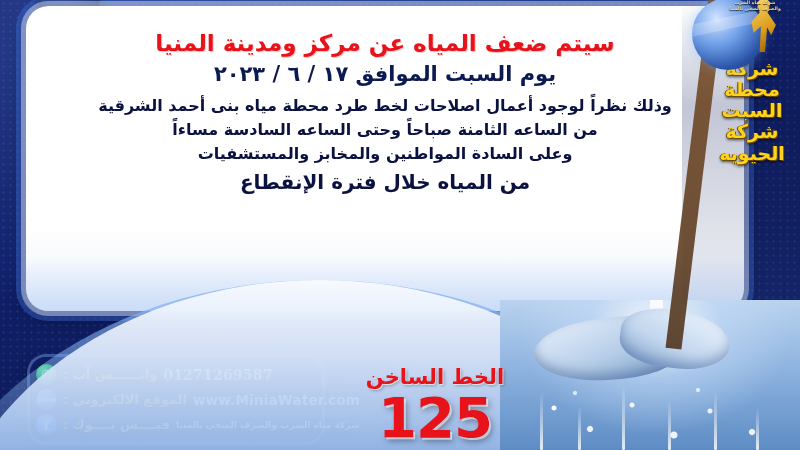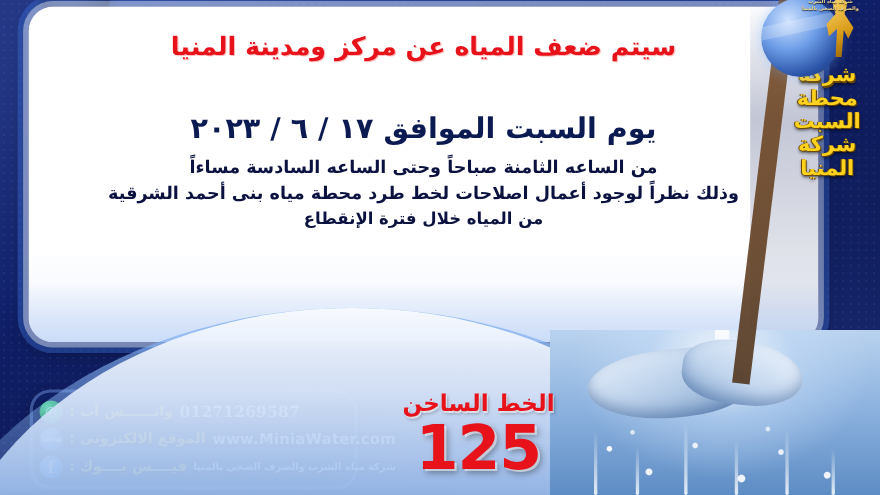--- a/index.html
+++ b/index.html
@@ -69,37 +69,36 @@
     font-size:23px;
     font-weight:bold;
     color:#e8121a;
     letter-spacing:-.3px;
     line-height:1.15;
     text-shadow:1px 1px 0 rgba(255,120,120,.45);
     margin-bottom:6px;
     direction:rtl;
   }
   .dateline {
-    font-size:26px;
+    font-size:21px;
     font-weight:bold;
     color:#0c1a52;
     line-height:1.2;
     margin-bottom:6px;
     direction:rtl;
-    margin-top:40px;
   }
   .bodyline {
     font-size:16px;
     font-weight:bold;
     color:#0b1240;
     line-height:1.52;
     direction:rtl;
     white-space:nowrap;
   }
-  .bodyline.small { font-size:15px; }
+  .bodyline.small { font-size:20px; }
 
   
   .vert-brand {
     position:absolute;
     right:6px; top:58px;
     width:84px;
     display:flex;
     flex-direction:column;
     align-items:center;
     gap:1px;
@@ -202,21 +201,21 @@
   }
   .cvalue.ar {
     font-family:"DejaVu Sans",sans-serif;
     font-size:9px; direction:rtl; letter-spacing:0;
   }
   .cvalue.url { font-family:"DejaVu Sans",sans-serif; font-size:13.5px; }
 
   
   .hotline {
     position:absolute;
-    left:345px; bottom:14px;
+    left:345px; bottom:4px;
     width:180px;
     text-align:center;
     z-index:8;
   }
   .hotline .ht-label {
     font-size:21px; font-weight:bold; color:#e8121a;
     direction:rtl; line-height:1;
     text-shadow:1px 1px 0 rgba(255,255,255,.6), 2px 2px 3px rgba(0,0,0,.25);
   }
   .hotline .ht-num {
@@ -337,37 +336,38 @@
     <div class="streak" style="left:78px;height:44px;"></div>
     <div class="streak" style="left:122px;height:66px;"></div>
     <div class="streak" style="left:168px;height:50px;"></div>
     <div class="streak" style="left:214px;height:60px;"></div>
     <div class="streak" style="left:256px;height:42px;"></div>
   </div>
 
   <div class="panel">
     <div class="headline">سيتم ضعف المياه عن مركز ومدينة المنيا</div>
     <div class="dateline">يوم السبت الموافق ١٧ / ٦ / ٢٠٢٣</div>
+    <div class="bodyline">وذلك نظراً لوجود أعمال اصلاحات لخط طرد محطة مياه بنى أحمد الشرقية</div>
     <div class="bodyline">من الساعه الثامنة  صباحاً وحتى الساعه السادسة مساءاً</div>
-    <div class="bodyline">وذلك نظراً لوجود أعمال اصلاحات لخط طرد محطة مياه بنى أحمد الشرقية</div>
+    <div class="bodyline">وعلى السادة المواطنين والمخابز والمستشفيات</div>
     <div class="bodyline small">من المياه خلال فترة الإنقطاع</div>
   </div>
 
   <div class="logo">
     <div class="globe"></div>
     <div class="fig"></div>
     <div class="logo-cap">شركة مياه الشرب والصرف الصحى بالمنيا</div>
   </div>
 
   <div class="vert-brand">
     <span>شركة</span>
     <span>محطة</span>
     <span>السبت</span>
     <span>شركة</span>
-    <span>المنيا</span>
+    <span>الحيويه</span>
   </div>
 
   <div class="hotline">
     <div class="ht-label">الخط الساخن</div>
     <div class="ht-num">125</div>
   </div>
 
   <div class="contact">
 
     <div class="crow">

